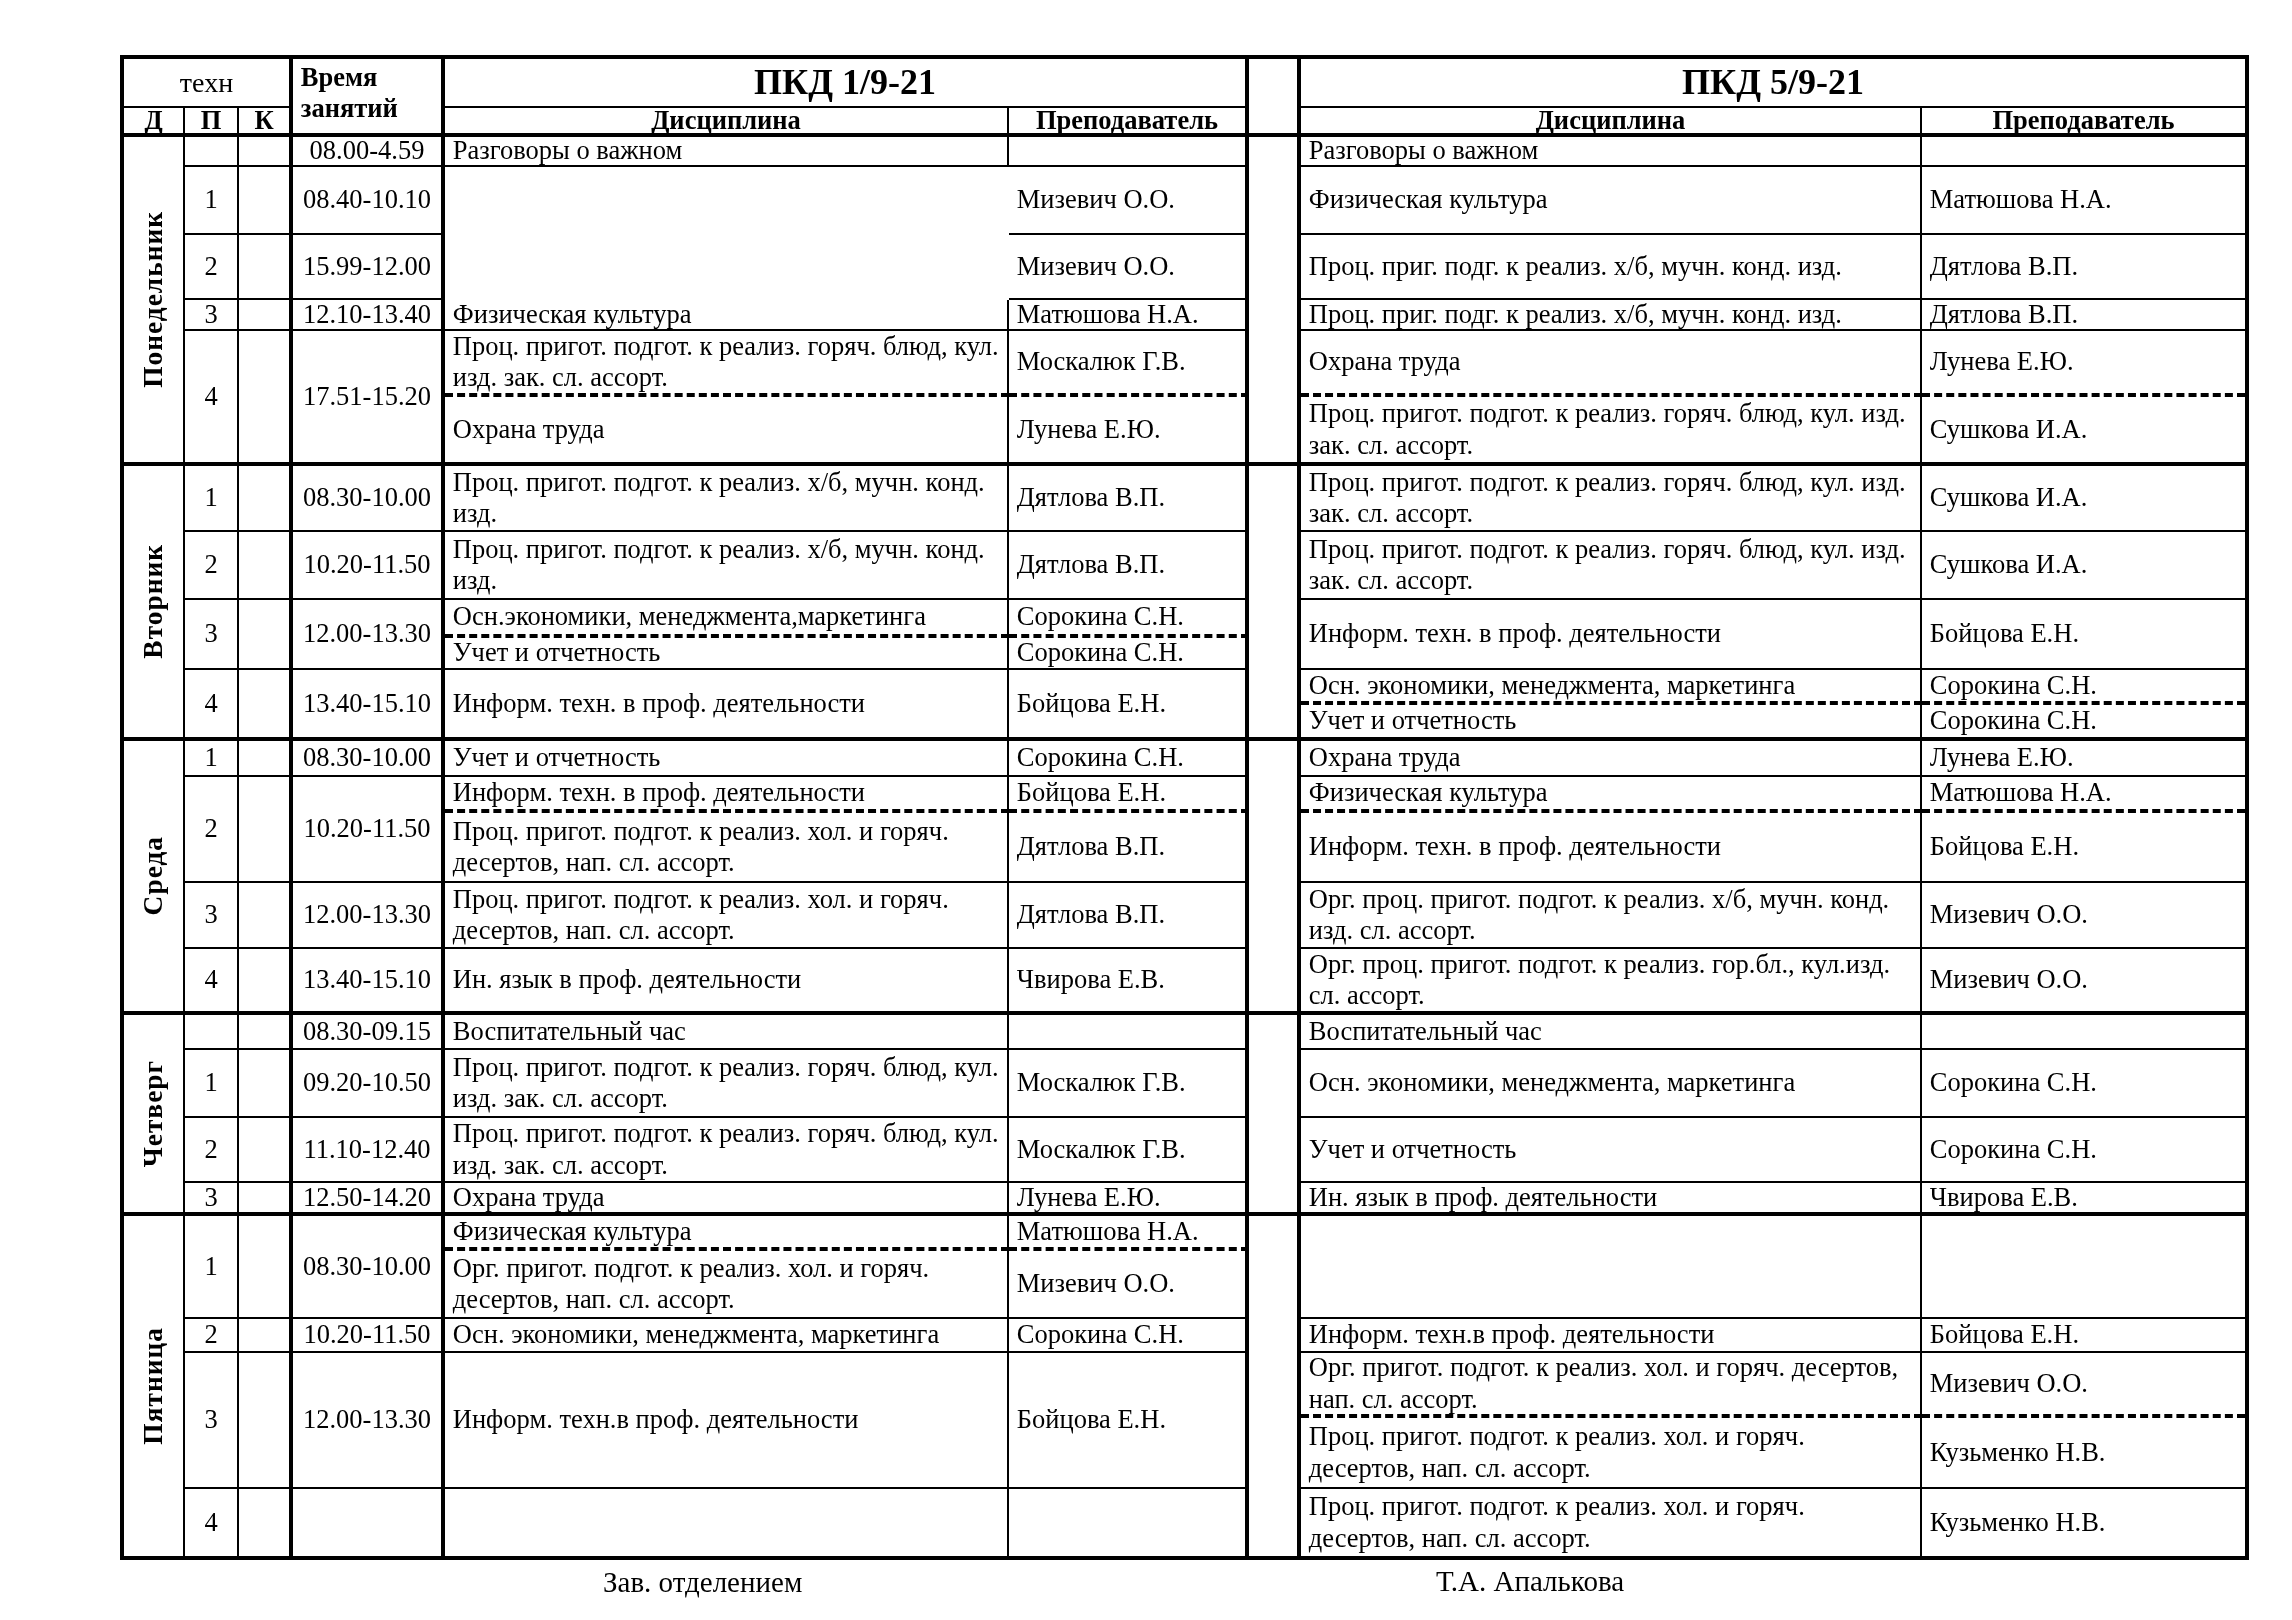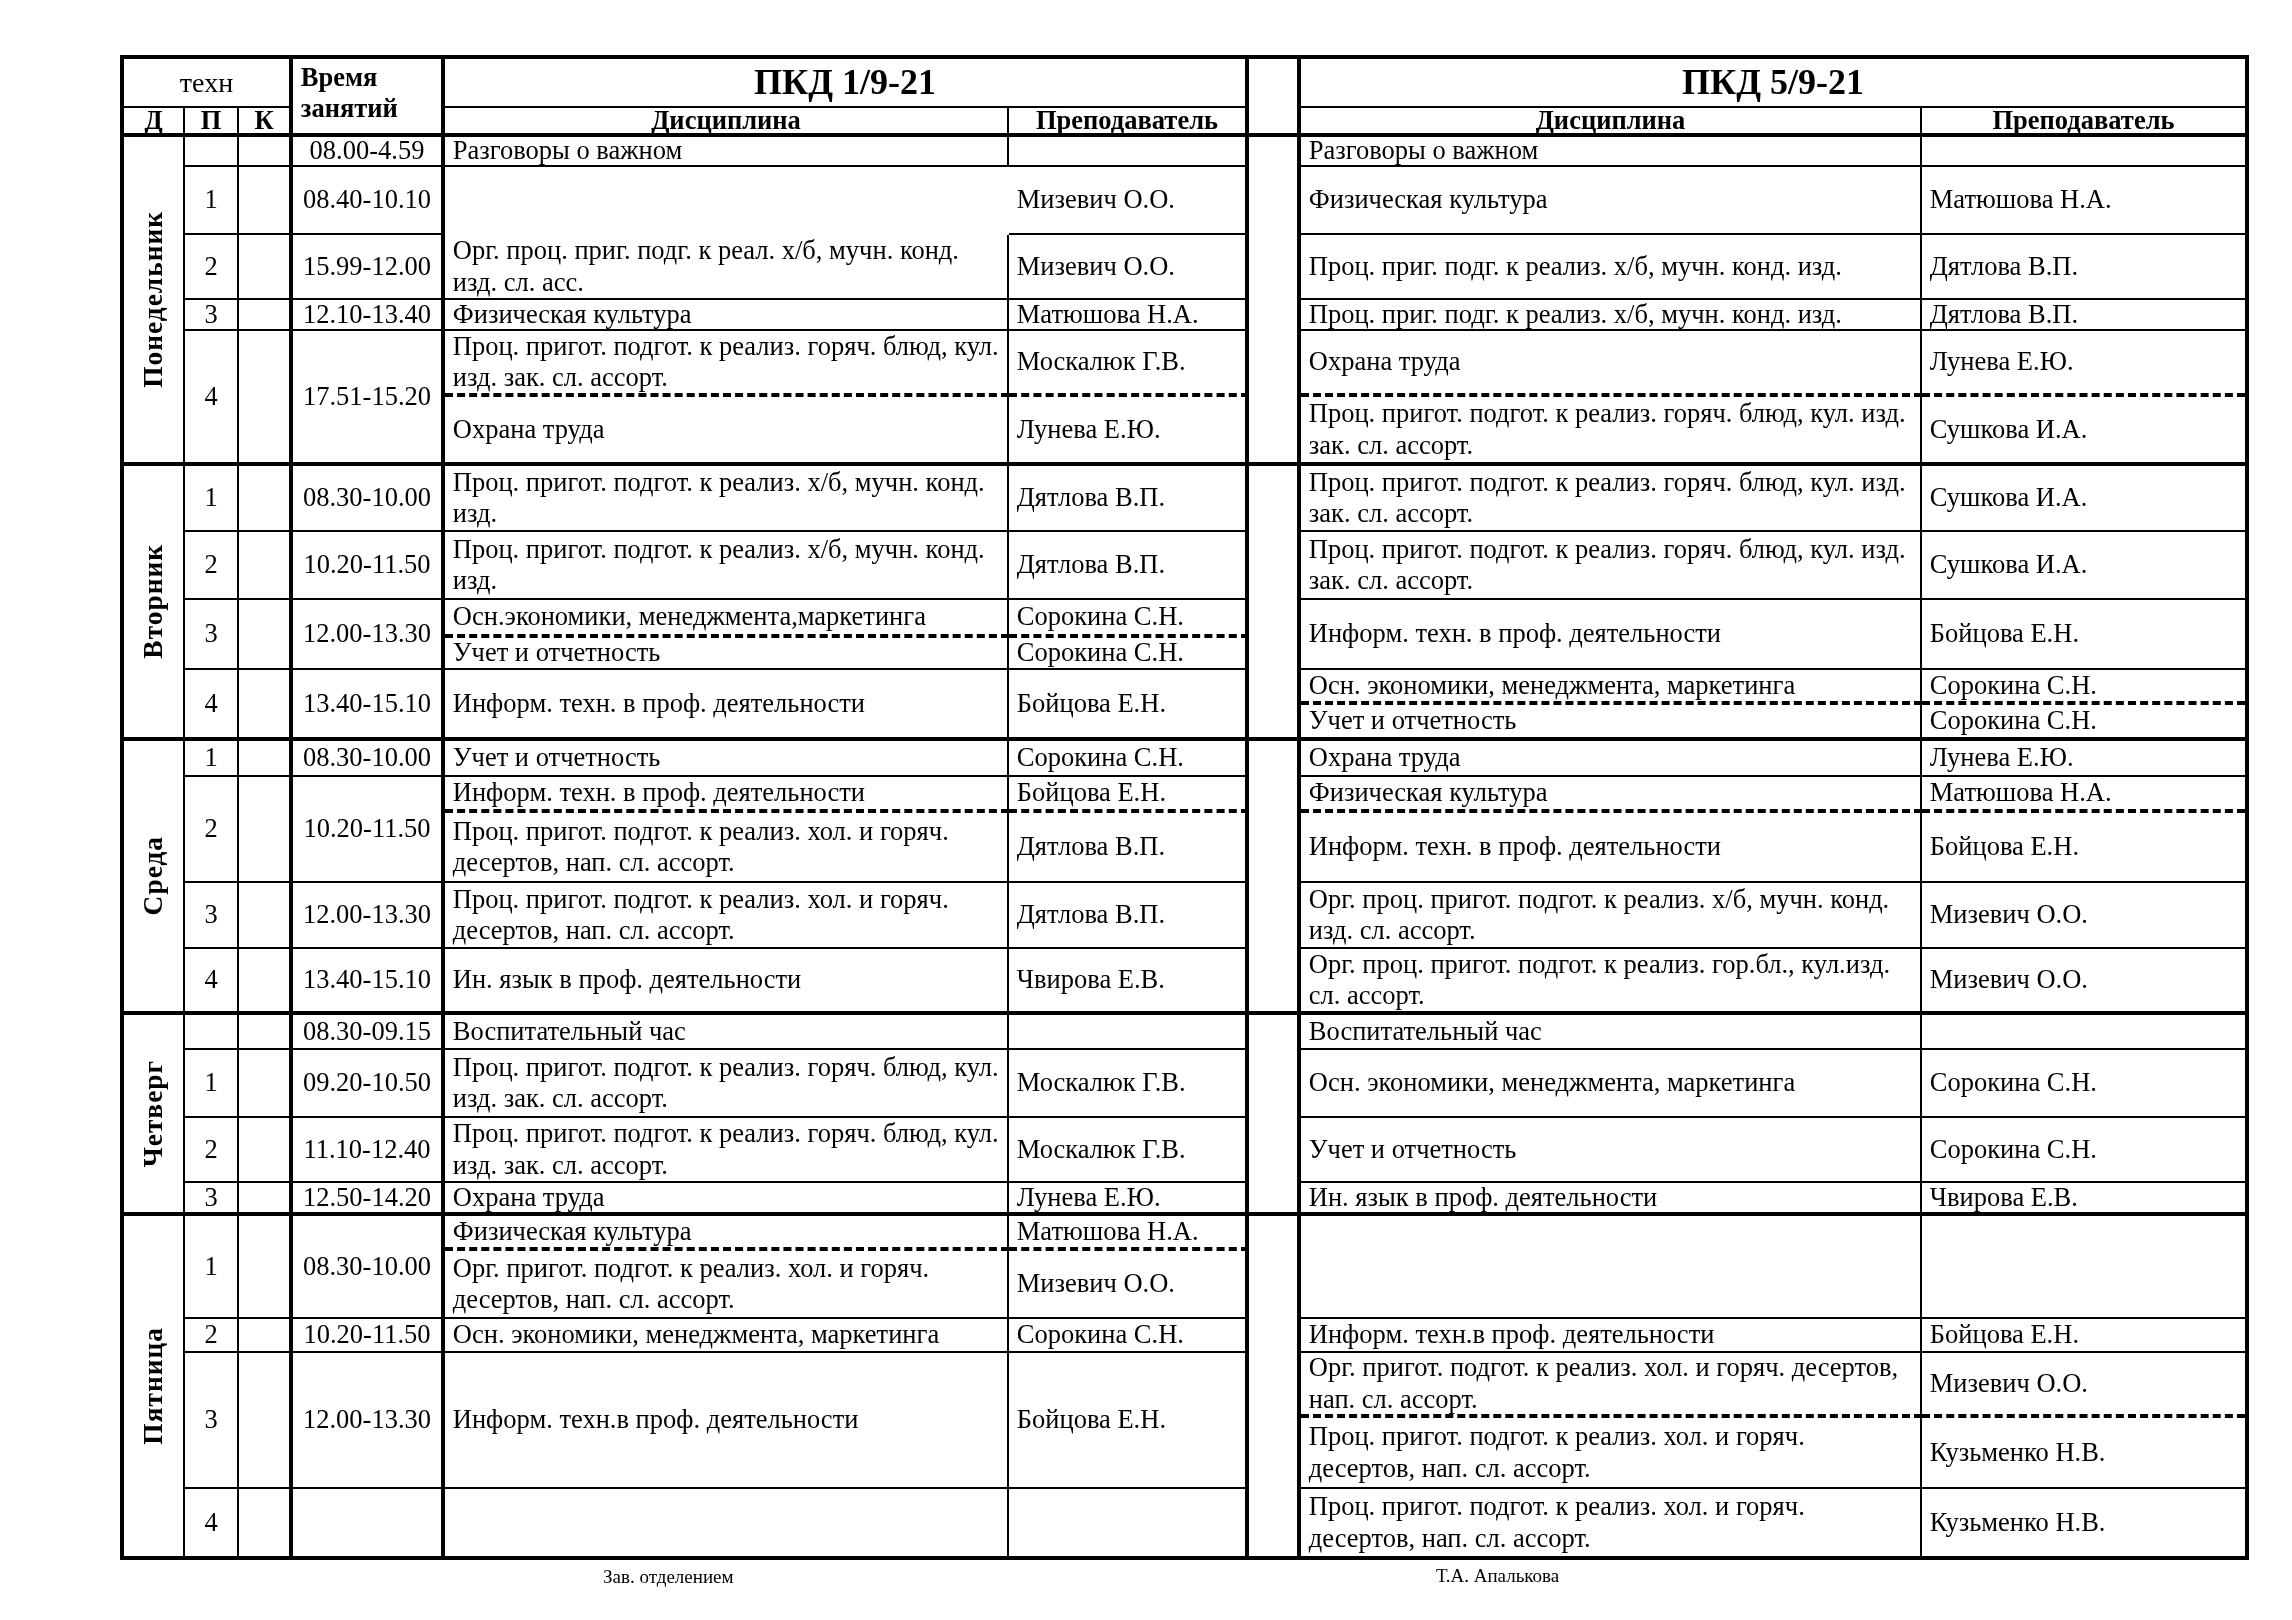--- a/index.html
+++ b/index.html
@@ -16,21 +16,21 @@
   .b{font-weight:bold}
   .big{font-size:36px}
   .top{align-items:flex-start;padding-top:2.9px}
   .brT{border-right-width:4.9px}
   .bbT{border-bottom-width:4.9px}
   .brN{border-right:none}
   .bbN{border-bottom:none}
   .dash{border-bottom:4.9px dashed #000}
   .dayc{justify-content:center;padding:1px 0}
   .day-in{writing-mode:vertical-rl;transform:rotate(180deg);font-weight:bold;font-size:27.4px;letter-spacing:1px;text-align:center}
-  .foot{position:absolute;font-size:19px;white-space:nowrap}
+  .foot{position:absolute;font-size:29px;white-space:nowrap}
 </style>
 </head>
 <body>
 
 <div class="tbl">
 
   <div class="c ct brT" style="grid-area:1/1/2/4;font-size:28px">техн</div>
   <div class="c b brT bbT top" style="grid-area:1/4/3/5">Время занятий</div>
   <div class="c ct b big brT" style="grid-area:1/5/2/7">ПКД 1/9-21</div>
   <div class="c brT bbT" style="grid-area:1/7/3/8"></div>
@@ -56,21 +56,20 @@
   <div class="c brN" style="grid-area:3/9"></div>
   <div class="c ct" style="grid-area:4/2">1</div>
   <div class="c ct brT" style="grid-area:4/3"></div>
   <div class="c ct brT" style="grid-area:4/4">08.40-10.10</div>
   <div class="c brT" style="grid-area:4/6">Мизевич О.О.</div>
   <div class="c" style="grid-area:4/8">Физическая культура</div>
   <div class="c brN" style="grid-area:4/9">Матюшова Н.А.</div>
   <div class="c ct" style="grid-area:5/2">2</div>
   <div class="c ct brT" style="grid-area:5/3"></div>
   <div class="c ct brT" style="grid-area:5/4">15.99-12.00</div>
-  <div class="c" style="grid-area:5/5">Орг. проц. приг. подг. к реал. х/б, мучн. конд. изд. сл. асс.</div>
   <div class="c brT" style="grid-area:5/6">Мизевич О.О.</div>
   <div class="c" style="grid-area:5/8">Проц. приг. подг. к реализ. х/б, мучн. конд. изд.</div>
   <div class="c brN" style="grid-area:5/9">Дятлова В.П.</div>
   <div class="c ct" style="grid-area:6/2">3</div>
   <div class="c ct brT" style="grid-area:6/3"></div>
   <div class="c ct brT" style="grid-area:6/4">12.10-13.40</div>
   <div class="c" style="grid-area:6/5">Физическая культура</div>
   <div class="c brT" style="grid-area:6/6">Матюшова Н.А.</div>
   <div class="c" style="grid-area:6/8">Проц. приг. подг. к реализ. х/б, мучн. конд. изд.</div>
   <div class="c brN" style="grid-area:6/9">Дятлова В.П.</div>

